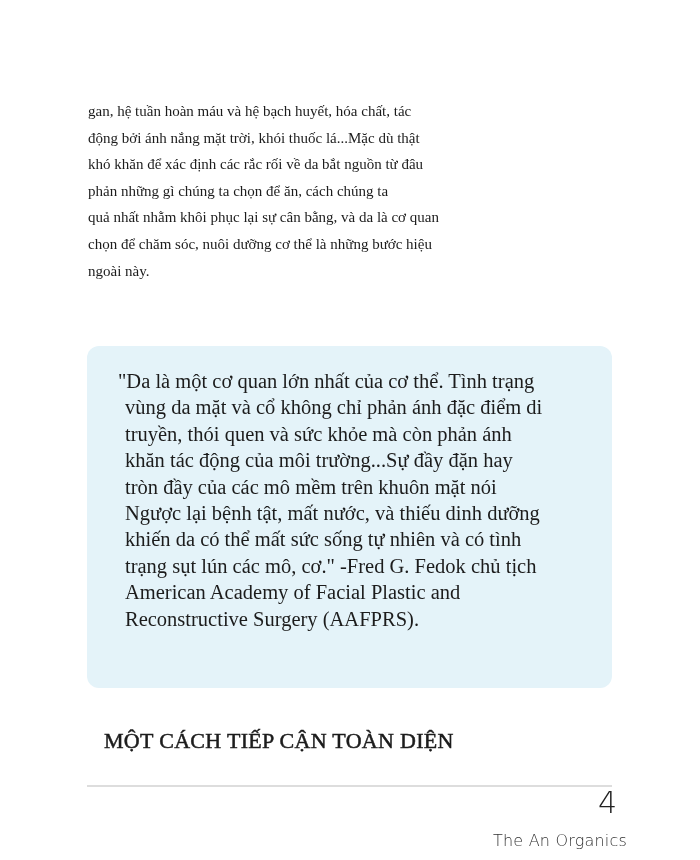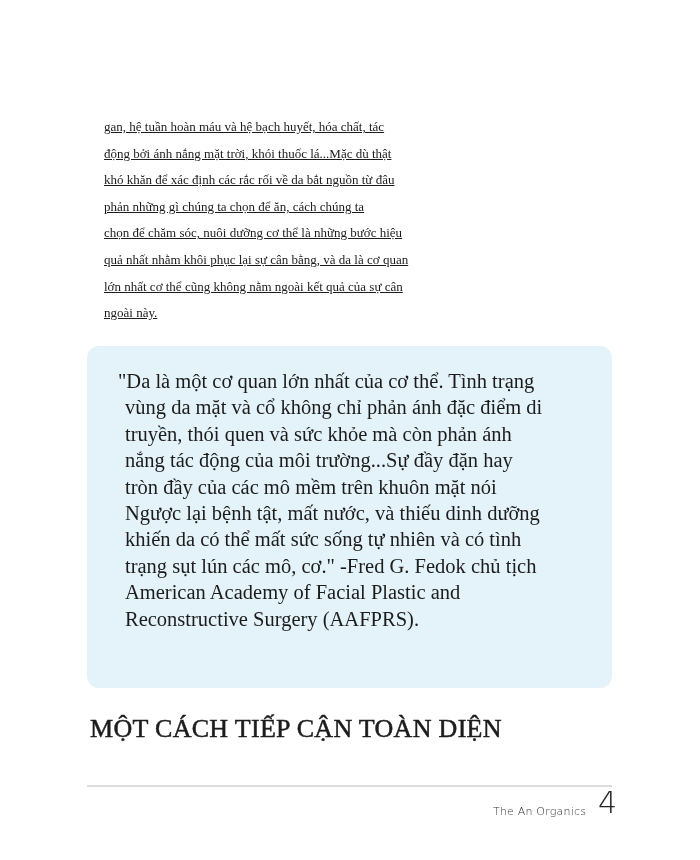--- a/index.html
+++ b/index.html
@@ -13,24 +13,23 @@
       position: relative;
       overflow: hidden;
       font-family: "Liberation Serif", "DejaVu Serif", serif;
       color: #1c1c1c;
     }
     .body-paragraph {
       position: absolute;
       left: 88px;
       top: 98px;
       width: 530px;
-      font-size: 13px;
+      font-size: 15px;
       line-height: 26.6px;
-      margin: 16px;
-      text-decoration: underline;
+      margin: 0;
     }
     .body-paragraph .line {
       display: block;
       white-space: nowrap;
     }
     .quote-box {
       position: absolute;
       left: 87px;
       top: 346px;
       width: 525px;
@@ -50,41 +49,41 @@
       display: block;
       white-space: nowrap;
     }
     .quote-text .line.indent {
       padding-left: 7px;
     }
     .section-heading {
       position: absolute;
       left: 88px;
       top: 712px;
-      margin: 2px;
-      font-size: 26px;
+      margin: 16px;
+      font-size: 22px;
       font-weight: normal;
       letter-spacing: 0.3px;
       white-space: nowrap;
       -webkit-text-stroke: 0.5px #1c1c1c;
     }
     .footer-rule {
       position: absolute;
       left: 87px;
       top: 785px;
       width: 525px;
       height: 2px;
       background: #dddddd;
     }
     .footer-brand {
       position: absolute;
       left: 493px;
-      top: 805px;
+      top: 831px;
       font-family: "DejaVu Sans", sans-serif;
-      font-size: 11px;
+      font-size: 16px;
       font-weight: 300;
       color: #333333;
       letter-spacing: 0.2px;
       white-space: nowrap;
     }
     .page-number {
       position: absolute;
       left: 598px;
       top: 788px;
       font-family: "DejaVu Sans", sans-serif;
@@ -95,32 +94,31 @@
     }
   </style>
 </head>
 <body>
 
 <div class="body-paragraph">
   <span class="line">gan, hệ tuần hoàn máu và hệ bạch huyết, hóa chất, tác</span>
   <span class="line">động bởi ánh nắng mặt trời, khói thuốc lá...Mặc dù thật</span>
   <span class="line">khó khăn để xác định các rắc rối về da bắt nguồn từ đâu</span>
   <span class="line">phản những gì chúng ta chọn để ăn, cách chúng ta</span>
+  <span class="line">quả nhất nhằm  khôi phục lại sự cân bằng, và da là cơ quan</span>
   <span class="line">chọn để chăm sóc, nuôi dưỡng cơ thể là những bước hiệu</span>
-  <span class="line">quả nhất nhằm  khôi phục lại sự cân bằng, và da là cơ quan</span>
-  <span class="line">lớn nhất cơ thể cũng không nằm ngoài kết quả của sự cân</span>
   <span class="line">ngoài này.</span>
 </div>
 
 <div class="quote-box">
   <div class="quote-text">
     <span class="line">"Da là một cơ quan lớn nhất của cơ thể. Tình trạng</span>
     <span class="line indent">vùng da mặt và cổ không chỉ phản ánh đặc điểm di</span>
     <span class="line indent">truyền, thói quen và sức khỏe mà còn phản ánh</span>
-    <span class="line indent">nắng tác động của môi trường...Sự đầy đặn hay</span>
+    <span class="line indent">khăn tác động của môi trường...Sự đầy đặn hay</span>
     <span class="line indent">tròn đầy của các mô mềm trên khuôn mặt nói</span>
     <span class="line indent">Ngược lại bệnh tật, mất nước, và thiếu dinh dưỡng</span>
     <span class="line indent">khiến da có thể mất sức sống tự nhiên và có tình</span>
     <span class="line indent">trạng sụt lún các mô, cơ." -Fred G. Fedok chủ tịch</span>
     <span class="line indent">American Academy of Facial Plastic and</span>
     <span class="line indent">Reconstructive Surgery (AAFPRS).</span>
   </div>
 </div>
 
 <h2 class="section-heading">MỘT CÁCH TIẾP CẬN TOÀN DIỆN</h2>

